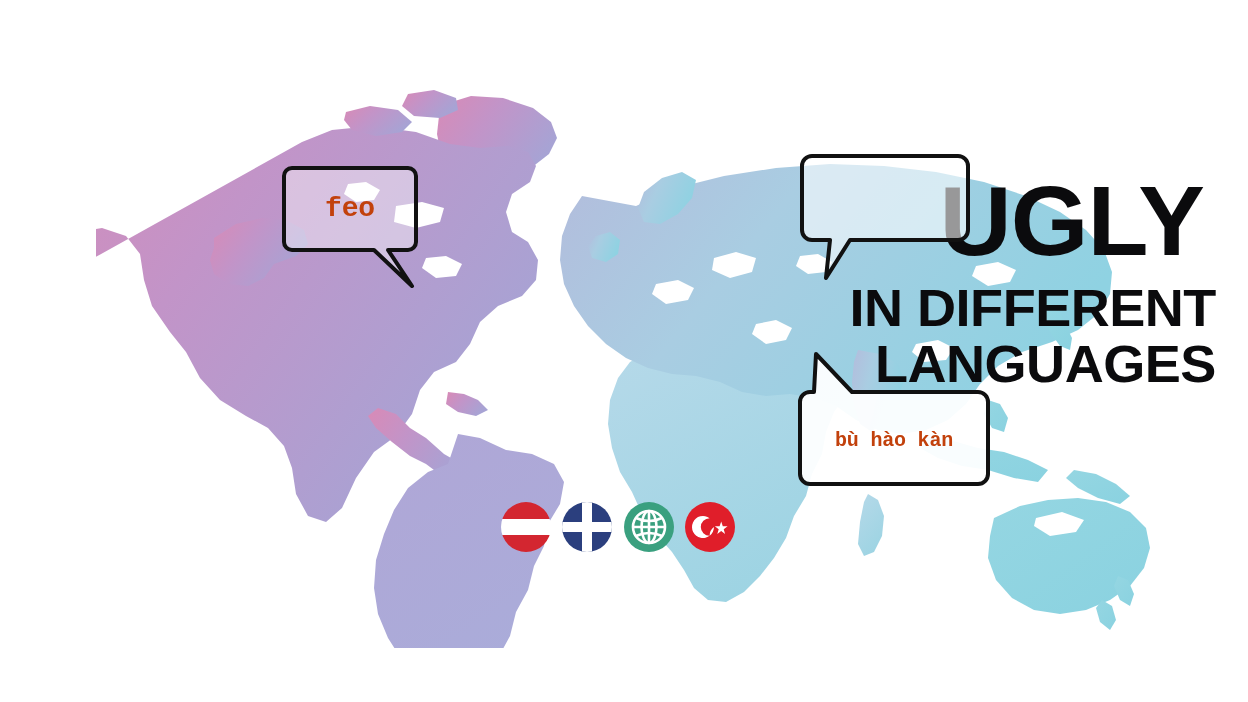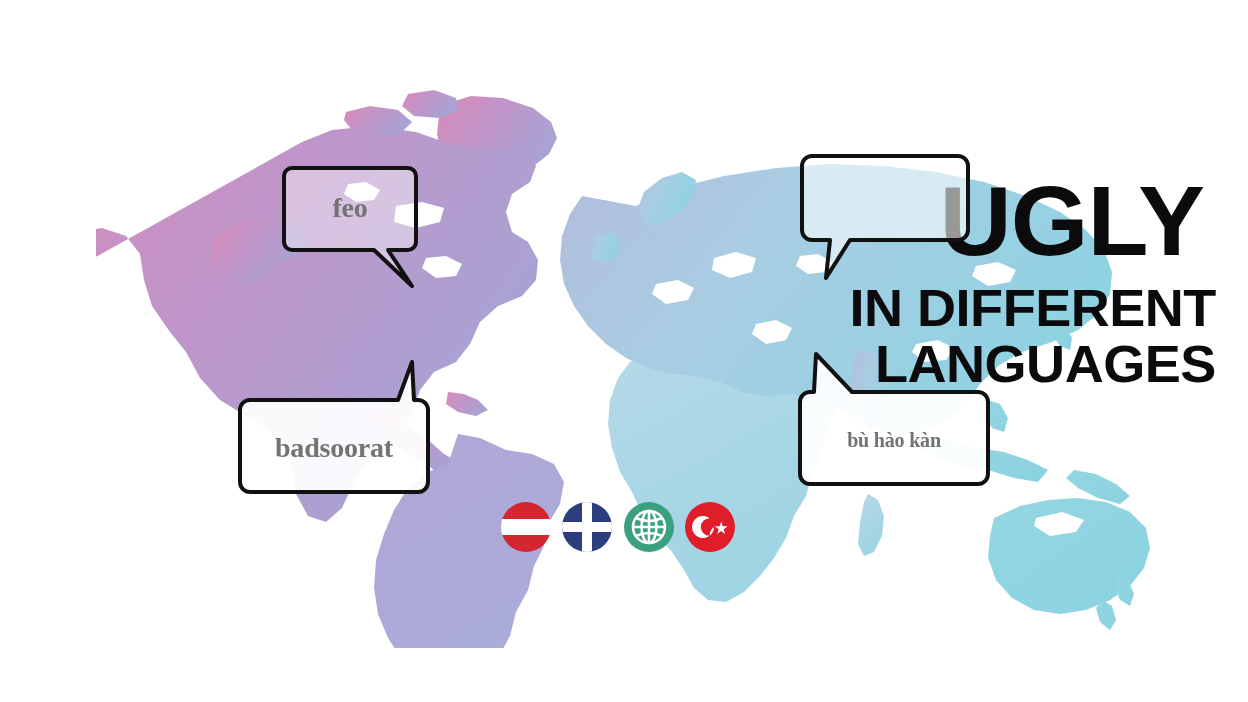--- a/index.html
+++ b/index.html
@@ -85,23 +85,23 @@
     position: absolute;
     left: 0;
     top: 0;
     overflow: visible;
   }
   .bubble-text {
     position: absolute;
     display: flex;
     align-items: center;
     justify-content: center;
-    font-family: Liberation Serif, serif;
-    font-weight: 700;
-    color: #737373;
+    font-family: Liberation Mono, monospace;
+    font-weight: 700;
+    color: #c2410c;
     white-space: nowrap;
     letter-spacing: -0.2px;
   }
 
   #bubble-feo        { left: 282px; top: 164px;  width: 144px; height: 130px; }
   #bubble-feo .bubble-text      { left: 0; top: 0; width: 136px; height: 88px; font-size: 28px; }
 
   #bubble-hasslich   { left: 800px; top: 152px;  width: 176px; height: 130px; }
   #bubble-hasslich .bubble-text { left: 0; top: 0; width: 176px; height: 92px; font-size: 28px; }
 
@@ -233,26 +233,20 @@
     </svg>
     <div class="bubble-text">feo</div>
   </div>
 
   <div class="bubble" id="bubble-hasslich">
     <svg class="bubble-svg" width="176" height="130" viewBox="0 0 176 130" xmlns="http://www.w3.org/2000/svg">
       <path d="M12 4 H158 A10 10 0 0 1 168 14 V78 A10 10 0 0 1 158 88 H50 L26 126 L30 88 H12 A10 10 0 0 1 2 78 V14 A10 10 0 0 1 12 4 Z" fill="rgba(255,255,255,0.58)" stroke="#111111" stroke-width="4" stroke-linejoin="round"></path>
     </svg>
   </div>
 
-  <div class="bubble" id="bubble-badsoorat">
-    <svg class="bubble-svg" width="196" height="136" viewBox="0 0 196 136" xmlns="http://www.w3.org/2000/svg">
-      <path d="M14 40 H162 L176 2 L178 40 H182 A10 10 0 0 1 192 50 V122 A10 10 0 0 1 182 132 H14 A10 10 0 0 1 4 122 V50 A10 10 0 0 1 14 40 Z" fill="rgba(255,255,255,0.94)" stroke="#111111" stroke-width="4" stroke-linejoin="round"></path>
-    </svg>
-    <div class="bubble-text">badsoorat</div>
-  </div>
 
   <div class="bubble" id="bubble-buhaokan">
     <svg class="bubble-svg" width="196" height="136" viewBox="0 0 196 136" xmlns="http://www.w3.org/2000/svg">
       <path d="M14 40 H18 L20 2 L56 40 H182 A10 10 0 0 1 192 50 V122 A10 10 0 0 1 182 132 H14 A10 10 0 0 1 4 122 V50 A10 10 0 0 1 14 40 Z" fill="rgba(255,255,255,0.94)" stroke="#111111" stroke-width="4" stroke-linejoin="round"></path>
     </svg>
     <div class="bubble-text">bù hào kàn</div>
   </div>
 
   <div id="flag-row">
 

